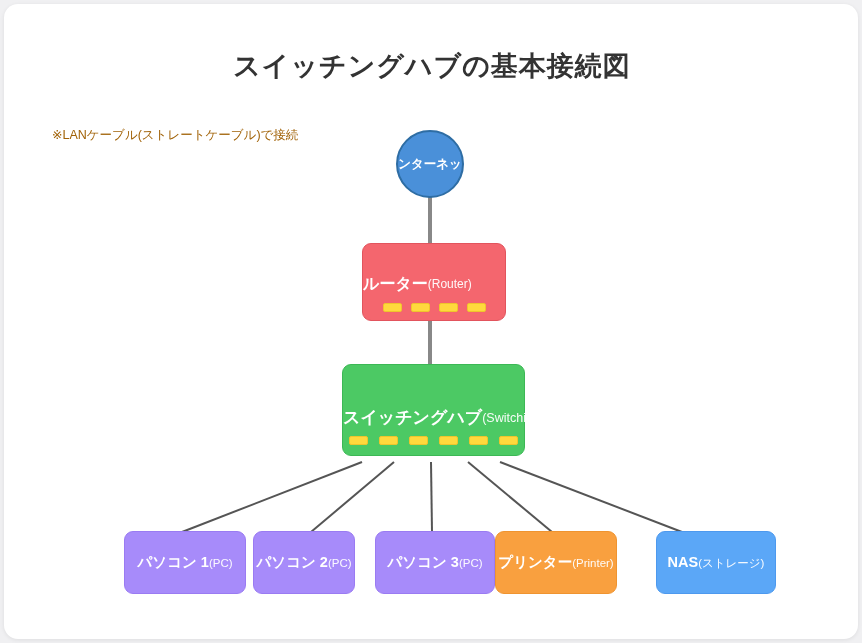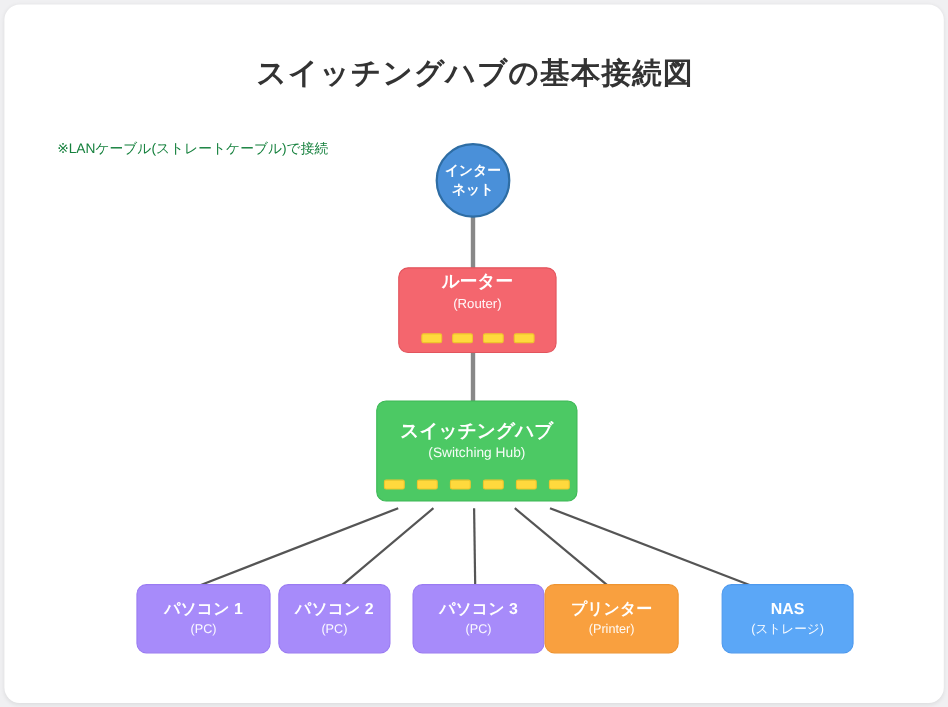--- a/index.html
+++ b/index.html
@@ -40,40 +40,40 @@
     letter-spacing: 1px;
     white-space: nowrap;
   }
 
   
   #cable-note {
     position: absolute;
     left: 48px;
     top: 123px;
     font-size: 12.5px;
-    color: #15803d;
+    color: #a16207;
     white-space: nowrap;
   }
 
   
   #connector-layer {
     position: absolute;
     left: 0;
     top: 0;
     width: 854px;
     height: 635px;
     pointer-events: none;
   }
 
   
   .node {
     position: absolute;
     box-sizing: border-box;
     display: flex;
-    flex-direction: column;
+    flex-direction: row;
     align-items: center;
     justify-content: center;
     color: #ffffff;
     text-align: center;
     line-height: 1.25;
   }
 
   .node .label-main {
     font-size: 15px;
     font-weight: bold;

